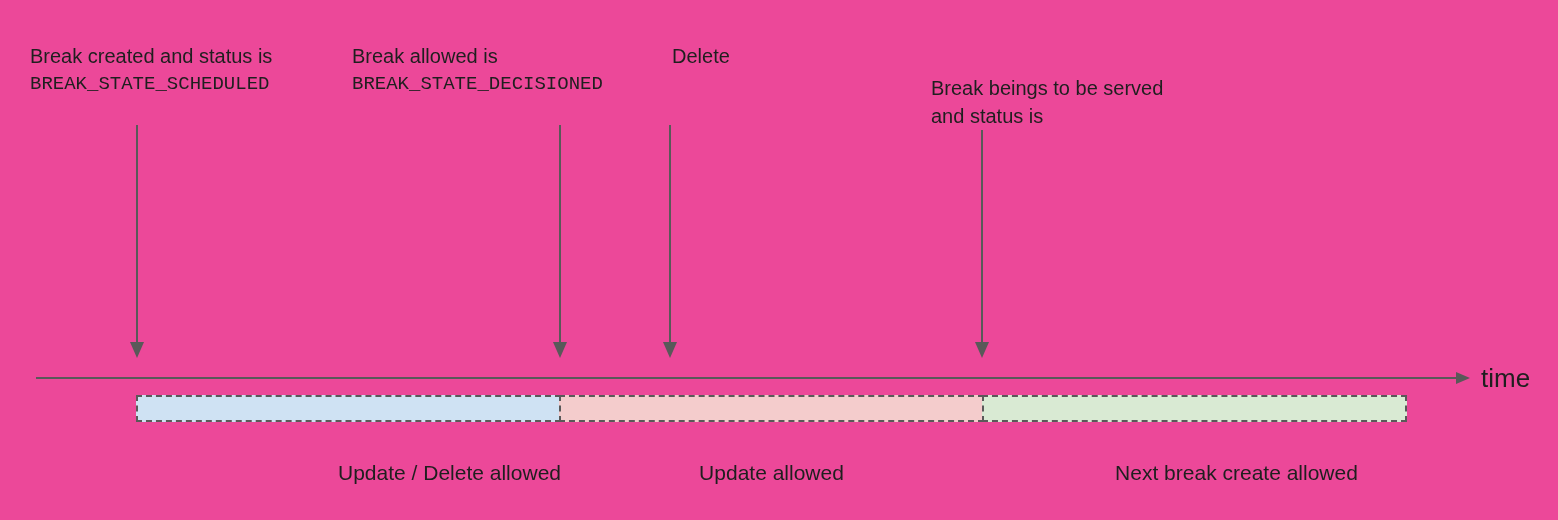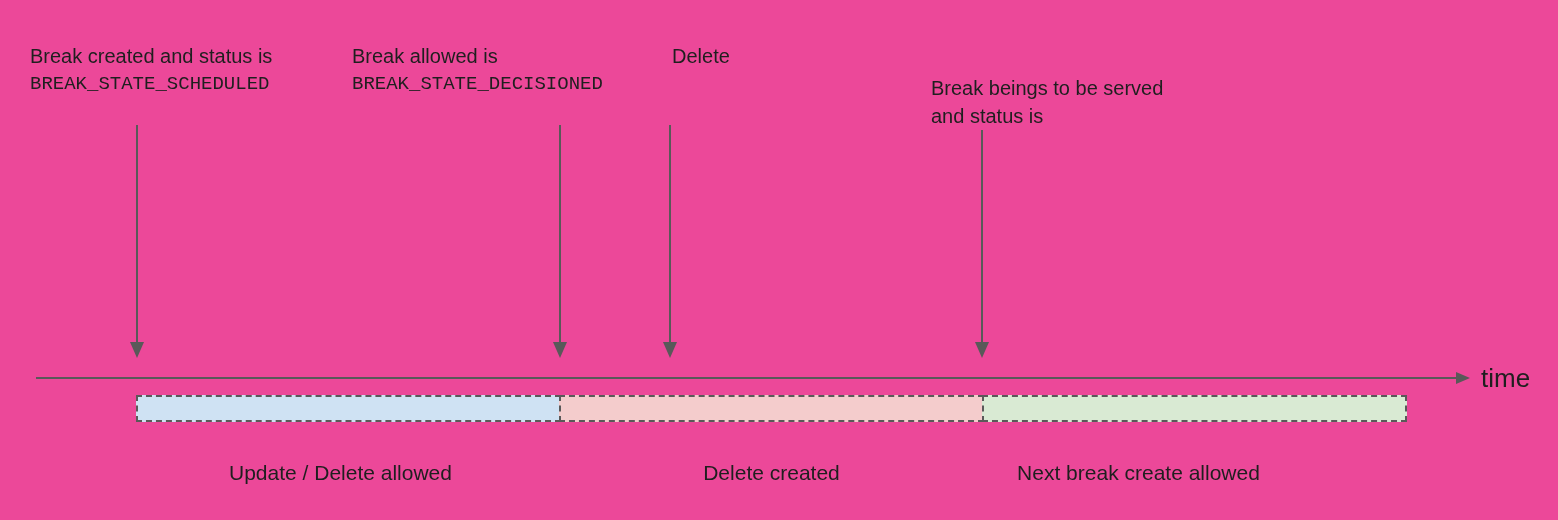--- a/index.html
+++ b/index.html
@@ -103,23 +103,23 @@
   
   .segment-label {
     position: absolute;
     top: 460px;
     width: 425px;
     text-align: center;
     font-size: 21px;
     line-height: 26px;
     white-space: nowrap;
   }
-  .lbl-1 { left: 128px; }
+  .lbl-1 { left: 136px; text-align: right; }
   .lbl-2 { left: 559px; }
-  .lbl-3 { left: 926px; }
+  .lbl-3 { left: 1024px; }
 </style>
 </head>
 <body>
 
 <div class="canvas">
 
   <div class="annotation ann-1">
     <div class="sans">Break created and status is</div>
     <div class="mono">BREAK_STATE_SCHEDULED</div>
   </div>
@@ -154,16 +154,16 @@
 
   <div class="timeline-line"></div>
   <div class="timeline-head"></div>
   <div class="time-label">time</div>
 
   <div class="segment seg-1" style="background-color: rgb(207, 226, 243);"></div>
   <div class="segment seg-2" style="background-color: rgb(244, 204, 204);"></div>
   <div class="segment seg-3" style="background-color: rgb(217, 234, 211);"></div>
 
   <div class="segment-label lbl-1">Update / Delete allowed</div>
-  <div class="segment-label lbl-2">Delete created</div>
+  <div class="segment-label lbl-2">Update allowed</div>
   <div class="segment-label lbl-3">Next break create allowed</div>
 
 </div>
 
 </body></html>

